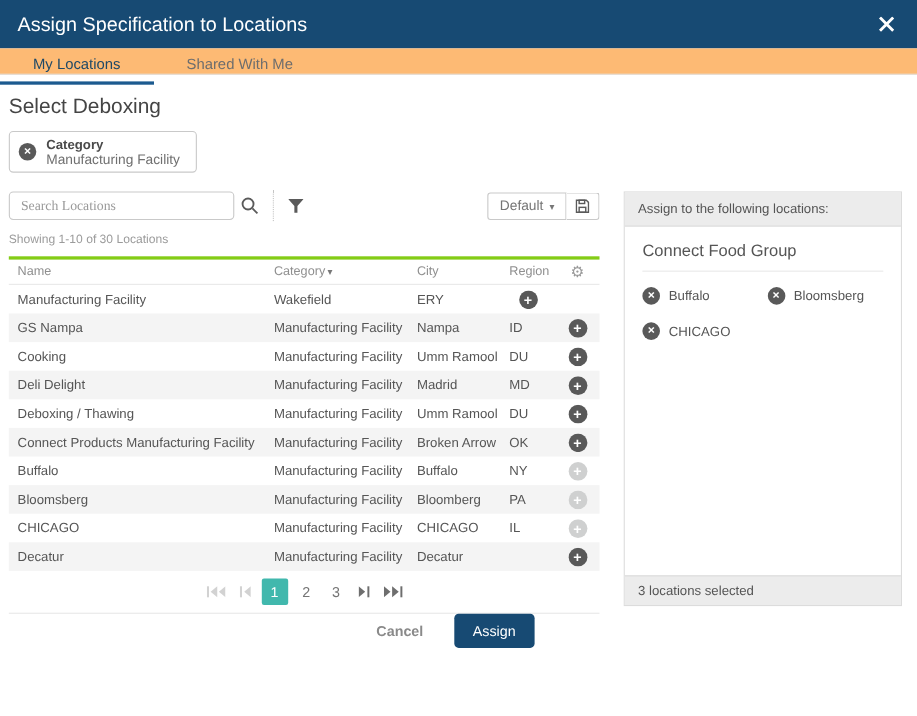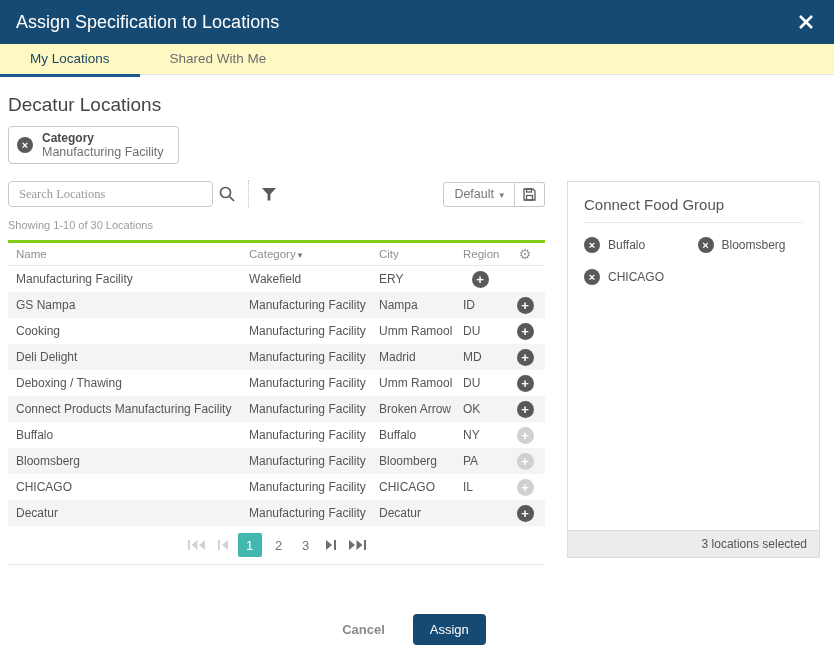--- a/index.html
+++ b/index.html
@@ -7,21 +7,21 @@
     font-family: "Liberation Sans", sans-serif; color: #555; overflow: hidden; }
 
   
   .modal-header { height: 44px; background: #174a73; color: #fff;
     display: flex; align-items: center; padding: 0 16px; }
   .modal-title { font-size: 18px; font-weight: 400; flex: 1; }
   .close-btn { background: none; border: none; color: #fff; cursor: pointer;
     width: 24px; height: 24px; display: flex; align-items: center; justify-content: center; }
 
   
-  .tabs { height: 31px; background: #fef9c3; border-bottom: 1px solid #e3e3e3;
+  .tabs { height: 24px; background: #fdba74; border-bottom: 1px solid #e3e3e3;
     display: flex; }
   .tab { height: 33px; line-height: 30px; padding: 0 30px; font-size: 13.5px;
     color: #6d6d6d; cursor: pointer; border-bottom: 3px solid transparent; }
   .tab.active { color: #1e4866; border-bottom-color: #1c5a8f; }
 
   
   .content { padding: 0 14px 0 8px; }
   .page-heading { font-size: 19px; font-weight: 400; color: #454545; margin: 19px 0 10px; }
 
   .filter-chip { display: inline-flex; align-items: center; gap: 9px;
@@ -91,25 +91,25 @@
     display: flex; flex-direction: column; background: #fff; }
   .panel-header { background: #ececec; border-bottom: 1px solid #dcdcdc;
     padding: 8px 12px; font-size: 12px; color: #555; }
   .panel-body { flex: 1; padding: 14px 16px; overflow: hidden; }
   .group-title { font-size: 15px; font-weight: 400; color: #555;
     padding-bottom: 9px; border-bottom: 1px solid #e8e8e8; margin-bottom: 14px; }
   .selected-list { display: grid; grid-template-columns: 1fr 1fr;
     row-gap: 16px; column-gap: 8px; }
   .sel-item { display: flex; align-items: center; gap: 8px; font-size: 12px; color: #555; }
   .panel-footer { background: #ececec; border-top: 1px solid #dcdcdc;
-    padding: 6px 12px; font-size: 12px; color: #555; text-align: right; }
+    padding: 6px 12px; font-size: 12px; color: #555; }
 
   
   .modal-footer { display: flex; justify-content: center; align-items: center;
-    gap: 28px; margin-top: 49px; }
+    gap: 28px; }
   .cancel-btn { background: none; border: none; color: #8a8a8a; font-size: 13px;
     font-weight: bold; cursor: pointer; font-family: "Liberation Sans", sans-serif; }
   .assign-btn { background: #174a73; color: #fff; border: none; border-radius: 4px;
     padding: 8px 17px; font-size: 13px; cursor: pointer;
     font-family: "Liberation Sans", sans-serif; }
 </style>
 </head>
 <body>
 
 <div>
@@ -122,21 +122,21 @@
         </svg>
     </button>
   </div>
 
   <div class="tabs">
     <div class="tab active">My Locations</div>
     <div class="tab">Shared With Me</div>
   </div>
 
   <div class="content">
-    <div class="page-heading">Decatur Locations</div>
+    <div class="page-heading">Select Deboxing</div>
 
     
     <div class="filter-chip">
       <span class="x-circle">×</span>
       <span>
         <div class="chip-label">Category</div>
         <div class="chip-value">Manufacturing Facility</div>
       </span>
     </div>
 
@@ -301,20 +301,21 @@
                 <path d="M0 1 L6 6 L0 11 Z"></path>
                 <path d="M7.5 1 L13.5 6 L7.5 11 Z"></path>
                 <rect x="15" y="1" width="2" height="10"></rect>
               </svg>
             </button>
           </div>
         <div class="table-bottom"></div>
       </div>
 
       <div class="assign-panel">
+        <div class="panel-header">Assign to the following locations:</div>
         <div class="panel-body">
           <div class="group-title">Connect Food Group</div>
           <div class="selected-list" id="selected-list">
               <div class="sel-item">
                 <span class="x-circle">×</span>
                 <span>Buffalo</span>
               </div>
               <div class="sel-item">
                 <span class="x-circle">×</span>
                 <span>Bloomsberg</span>

